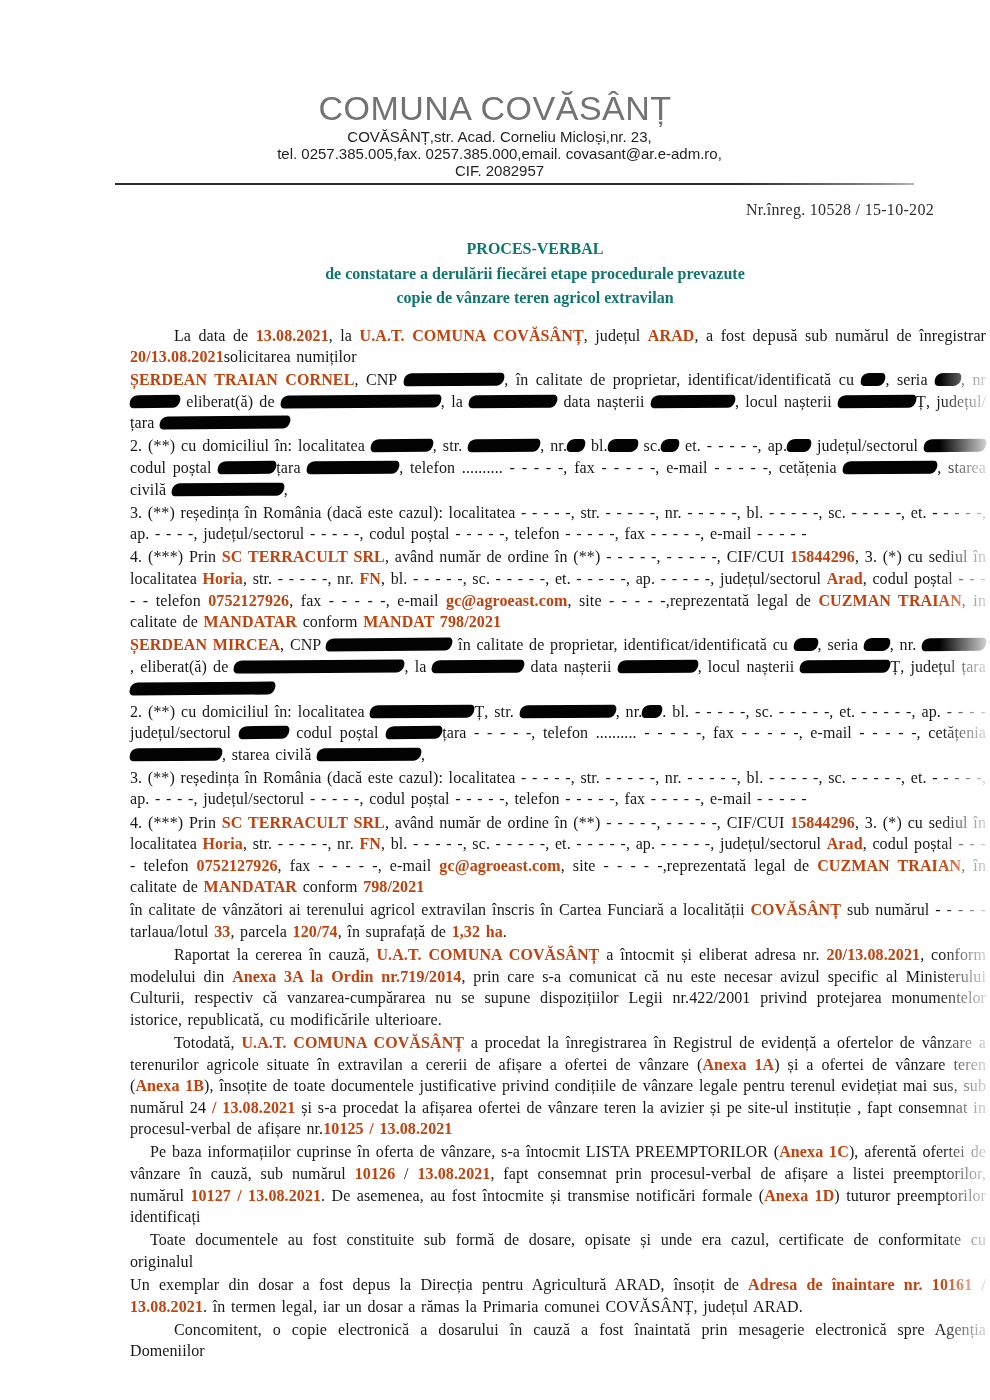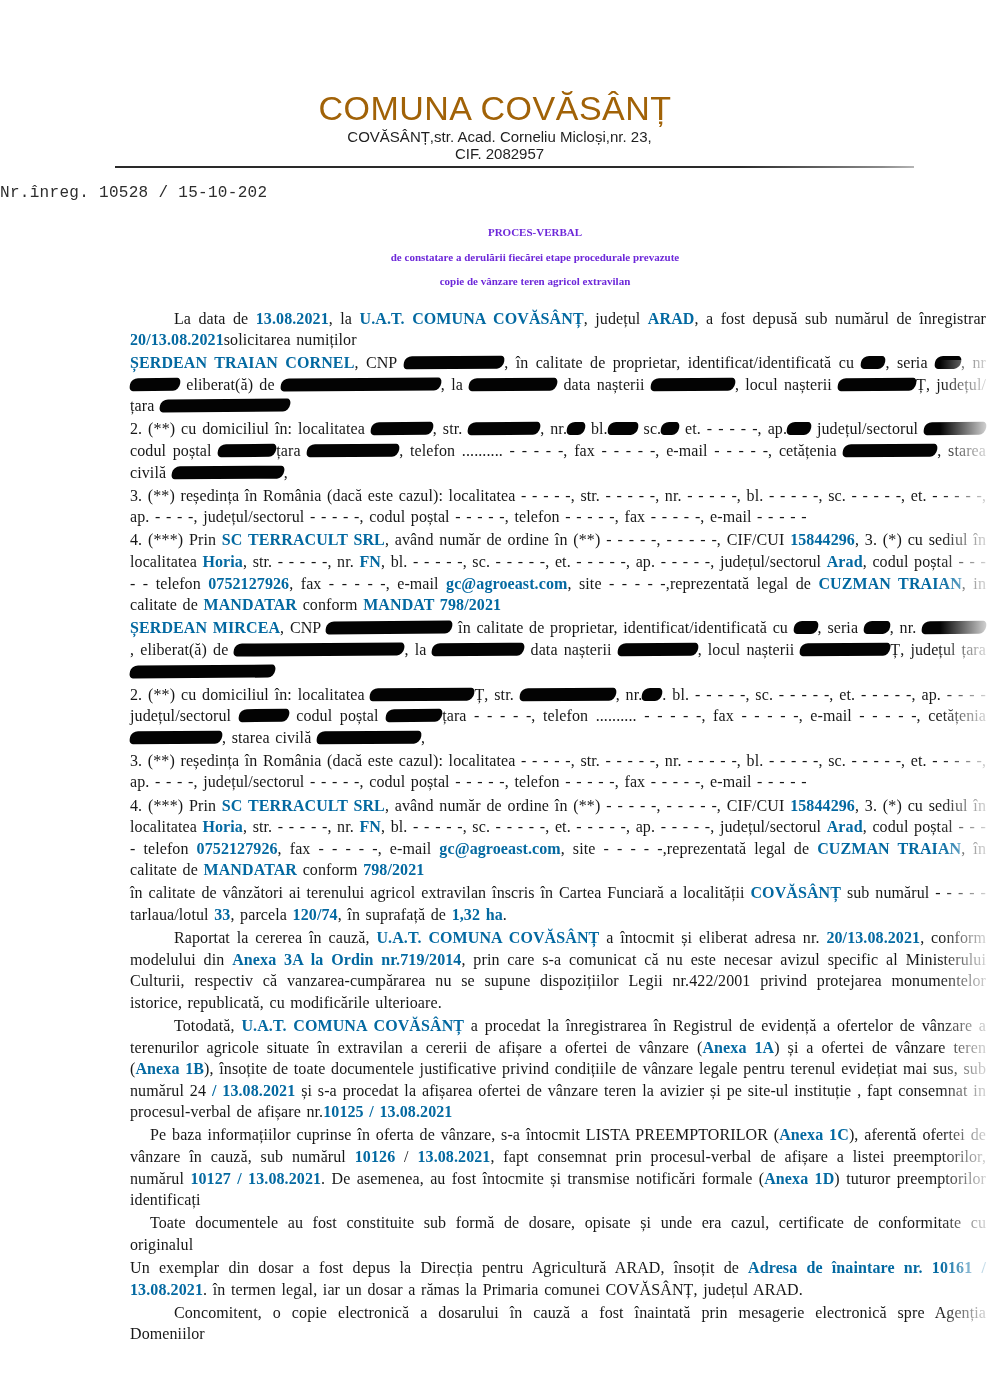--- a/index.html
+++ b/index.html
@@ -5,67 +5,68 @@
   html, body { margin:0; padding:0; background:#e8e8e8; }
   .page {
     position:relative; width:990px; height:1400px; margin:0 auto;
     background:#ffffff; overflow:hidden;
     font-family:"Liberation Serif", serif; color:#1b1b1b;
   }
   .letterhead { padding-top:88px; text-align:center; }
   .org-title {
     font-family:"Liberation Sans", sans-serif;
     font-size:34px; font-weight:400; letter-spacing:0.5px;
-    color:#a16207; line-height:40px;
+    color:#737373; line-height:40px;
   }
   .org-line {
     font-family:"Liberation Sans", sans-serif;
     font-size:15px; line-height:17px; color:#1f1f1f;padding-left:9px;
   }
   .rule {
     margin:4px 76px 0 115px; height:2px;
     background:linear-gradient(to right,#2a2a2a 0%,#2a2a2a 78%,#8a8a8a 96%,#b5b5b5 100%);
   }
   .regnum {
-    margin-top:16px; padding-right:56px; text-align:left;
-    font-size:16px; color:#2d2d2d; letter-spacing:0.3px;font-family:Liberation Mono, monospace;
+    margin-top:16px; padding-right:56px; text-align:right;
+    font-size:16px; color:#2d2d2d; letter-spacing:0.3px;
   }
   .title-block {
     margin-top:18px; padding-left:80px; text-align:center;
-    font-weight:700; font-size:11px; line-height:24.5px; color:#6d28d9;
+    font-weight:700; font-size:16px; line-height:24.5px; color:#0f766e;
   }
   .doc-body {
     margin:14px 4px 0 130px; width:856px;
     text-align:justify; font-size:16px; line-height:21.6px;
     letter-spacing:0.1px; word-spacing:1.5px; color:#171717;
   }
   .para { margin:0 0 1.5px 0; }
   .indent-large { text-indent:44px; }
   .indent-small { text-indent:20px; }
-  .bd { font-weight:700; color:#0369a1; }
+  .bd { font-weight:700; color:#c2410c; }
   .redact {
     display:inline-block; height:13px; background:#030303;
     border-radius:7px 4px 6px 4px / 6px 5px 7px 5px;
     transform:skewX(-10deg) rotate(-0.4deg);
     vertical-align:-1px;
   }
   .fade-right {
     position:absolute; top:360px; right:0; width:50px; height:980px;
     background:linear-gradient(to right, rgba(255,255,255,0), rgba(255,255,255,0.88));
     pointer-events:none;
   }
 </style>
 </head>
 <body>
 
 <div class="page">
 
   <div class="letterhead">
     <div class="org-title">COMUNA COVĂSÂNȚ</div>
     <div class="org-line">COVĂSÂNȚ,str. Acad. Corneliu Micloși,nr. 23,</div>
+    <div class="org-line">tel. 0257.385.005,fax. 0257.385.000,email. covasant@ar.e-adm.ro,</div>
     <div class="org-line">CIF. 2082957</div>
   </div>
 
   <div class="rule"></div>
 
   <div class="regnum">Nr.înreg. 10528 / 15-10-202</div>
 
   <div class="title-block">
     <div>PROCES-VERBAL</div>
     <div>de constatare a derulării fiecărei etape procedurale prevazute</div>

